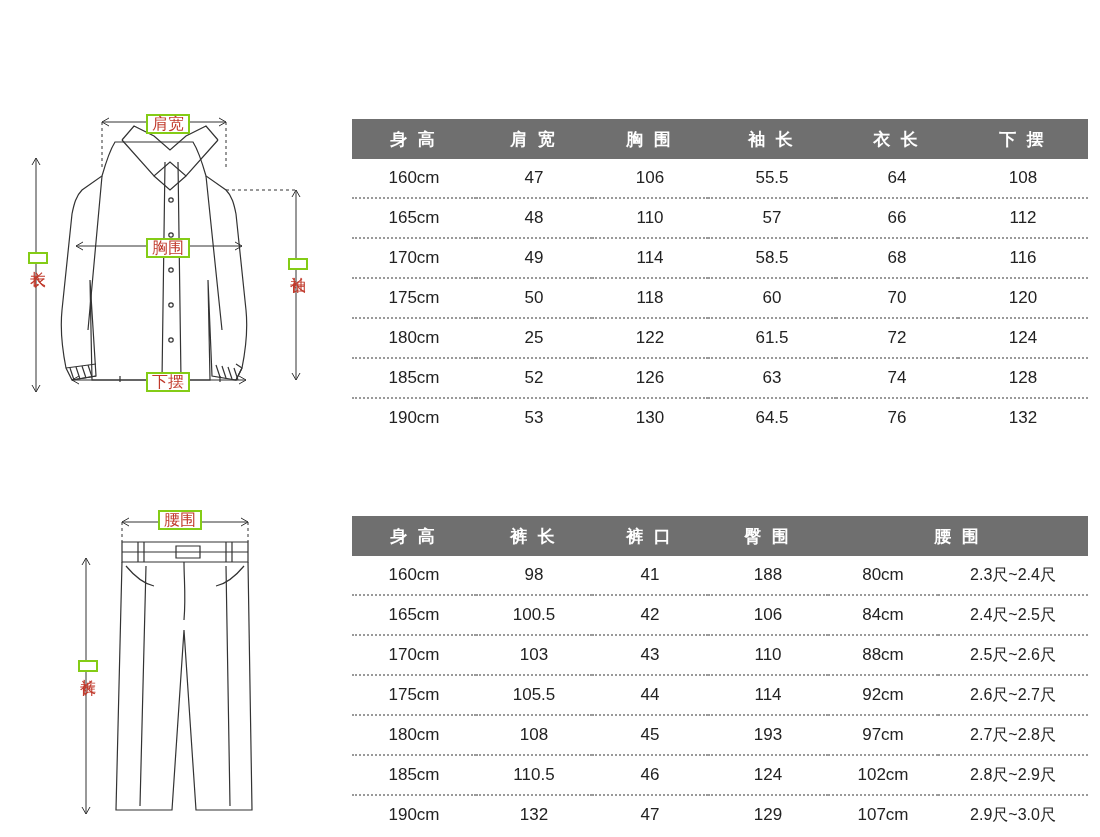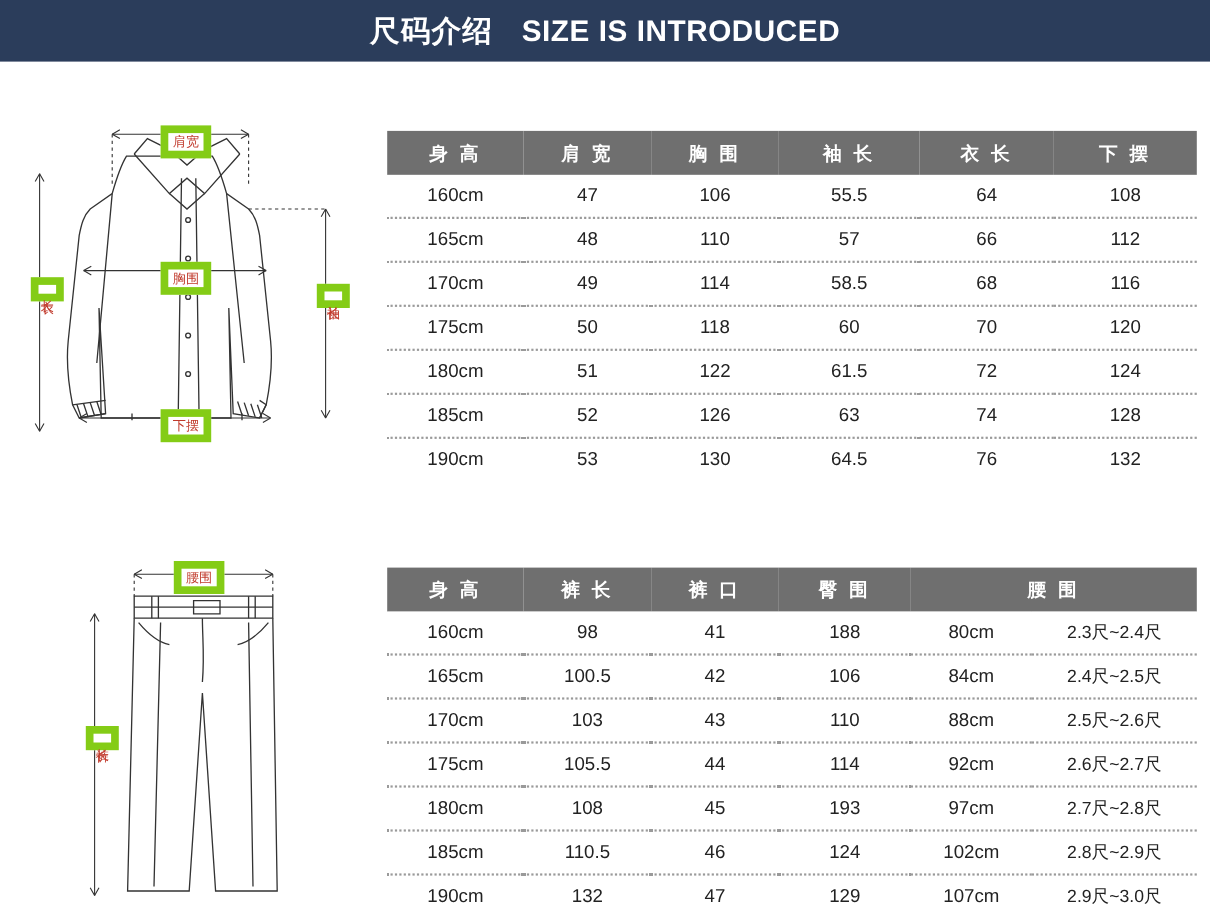--- a/index.html
+++ b/index.html
@@ -43,24 +43,24 @@
 
   
   .figure {
     position: absolute;
   }
   #shirt-figure { left: 10px; top: 80px; width: 320px; height: 340px; }
   #pants-figure { left: 60px; top: 470px; width: 260px; height: 360px; }
 
   .fig-label {
     position: absolute;
-    border: 7px solid #84cc16;
+    border: 2px solid #84cc16;
     background: #ffffff;
     color: #c0392b;
-    font-size: 12px;
+    font-size: 16px;
     padding: 1px 4px;
     white-space: nowrap;
     line-height: 14px;
   }
   .fig-label.vert {
     writing-mode: vertical-rl;
     text-orientation: upright;
     padding: 4px 1px;
   }
 
@@ -97,24 +97,20 @@
   }
   .size-table td.small {
     font-size: 16px;
   }
 </style>
 </head>
 <body>
 
 <div id="page">
 
-  <div class="header">
-    <span class="cn">尺码介绍</span>
-    <span class="en">SIZE IS INTRODUCED</span>
-  </div>
 
   <div class="figure" id="shirt-figure">
     <svg width="320" height="340" viewBox="0 0 320 340">
       <g fill="none" stroke="#333" stroke-width="1.2">
 
         <path d="M105 62 C100 70 96 82 92 96 L72 110 C66 116 64 124 62 134
                  L52 230 C50 250 52 268 56 288 L62 300
                  L86 296 L80 200
                  L82 300 L200 300 L198 200 L202 296
                  L226 300 L232 288 C236 268 238 250 236 230
@@ -255,21 +251,21 @@
       <tr>
         <td>175cm</td>
         <td>50</td>
         <td>118</td>
         <td>60</td>
         <td>70</td>
         <td>120</td>
       </tr>
       <tr>
         <td>180cm</td>
-        <td>51</td>
+        <td>25</td>
         <td>122</td>
         <td>61.5</td>
         <td>72</td>
         <td>124</td>
       </tr>
       <tr>
         <td>185cm</td>
         <td>52</td>
         <td>126</td>
         <td>63</td>

